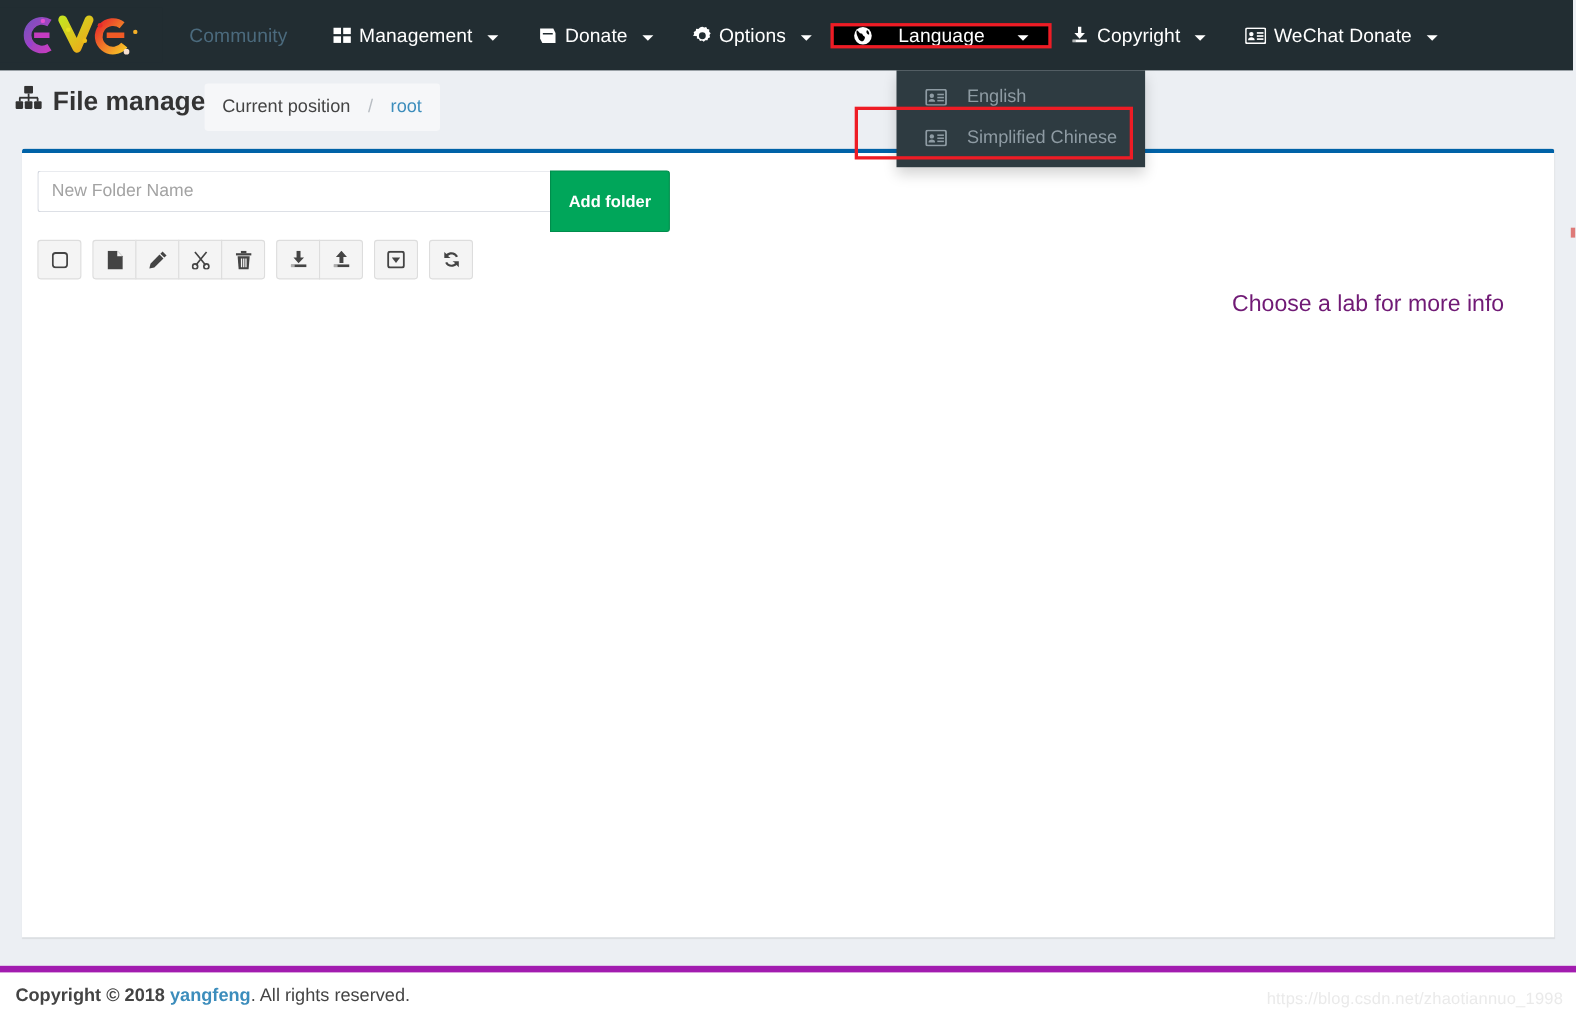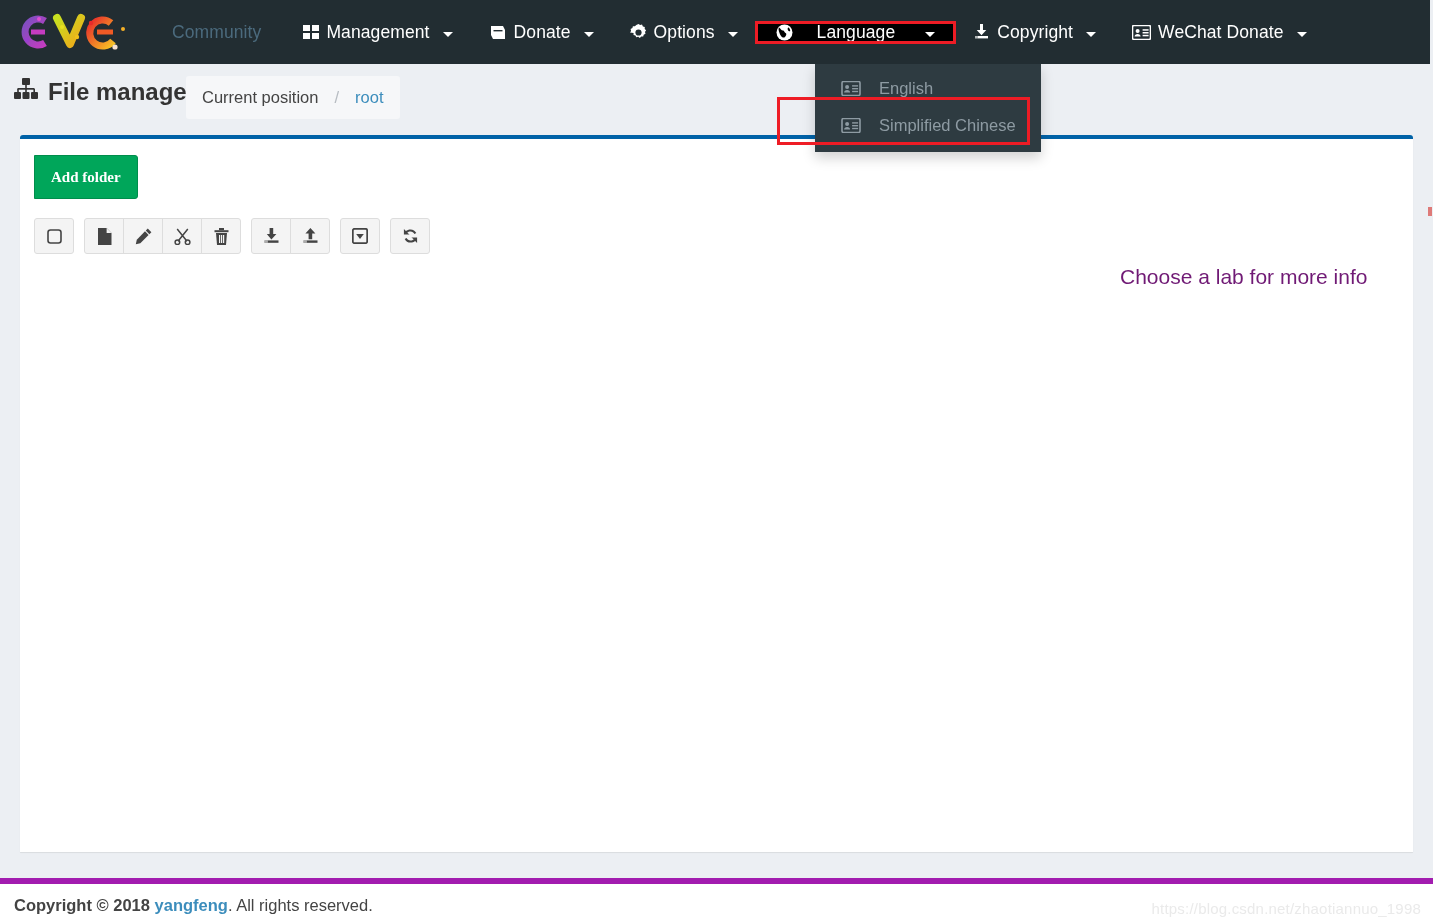--- a/index.html
+++ b/index.html
@@ -138,30 +138,30 @@
     border-radius:3px 0 0 3px;
     padding:0 12px;
     font-size:16px;
     color:#555;
     outline:none;
     font-family:"Liberation Sans", sans-serif;
     background:#fff;
   }
   .folder-input::placeholder { color:#a3a3a3; }
   .add-folder-btn {
-    height:44px;
+    height:56px;
     background:#00a65a;
     border:1px solid #008d4c;
     border-radius:0 3px 3px 0;
     color:#ffffff;
     font-size:15px;
     font-weight:bold;
     padding:0 16px;
     cursor:pointer;
-    font-family:Liberation Serif, serif;
+    font-family:Liberation Sans, sans-serif;
     white-space:nowrap;
   }
 
   .toolbar {
     position:absolute; left:14px; top:79px;
     display:flex; align-items:center;
   }
   .btn-group { display:flex; }
   .btn-group + .btn-group { margin-left:10px; }
   .tb-btn {
@@ -390,20 +390,21 @@
       <span>Current position</span>
       <span class="sep">/</span>
       <span class="crumb-link">root</span>
     </div>
   </div>
 
   <div class="panel">
     <div class="panel-body">
 
       <div class="folder-row">
+        <input class="folder-input" type="text" placeholder="New Folder Name" style="">
         <button class="add-folder-btn">Add folder</button>
       </div>
 
       <div class="toolbar">
 
         <div class="btn-group">
           <div class="tb-btn">
             <svg width="15" height="15" viewBox="0 0 15 15">
               <rect x="1" y="1" width="13" height="13" rx="2.5" fill="none" stroke="#444" stroke-width="1.6"></rect>
             </svg>

